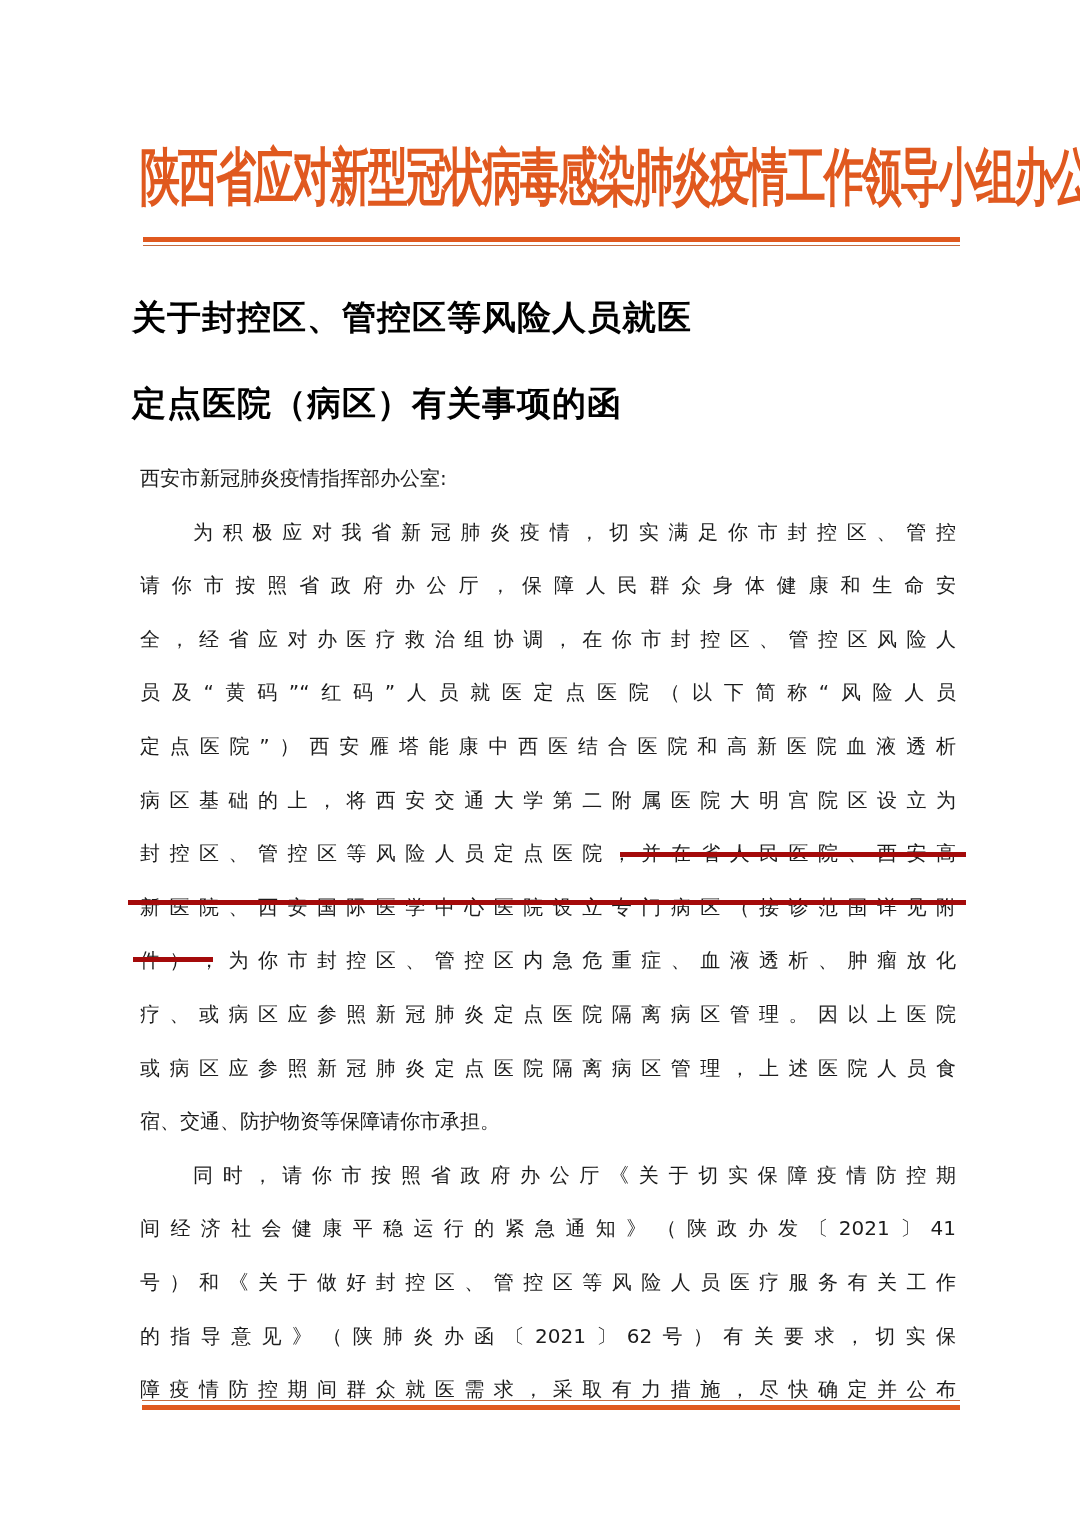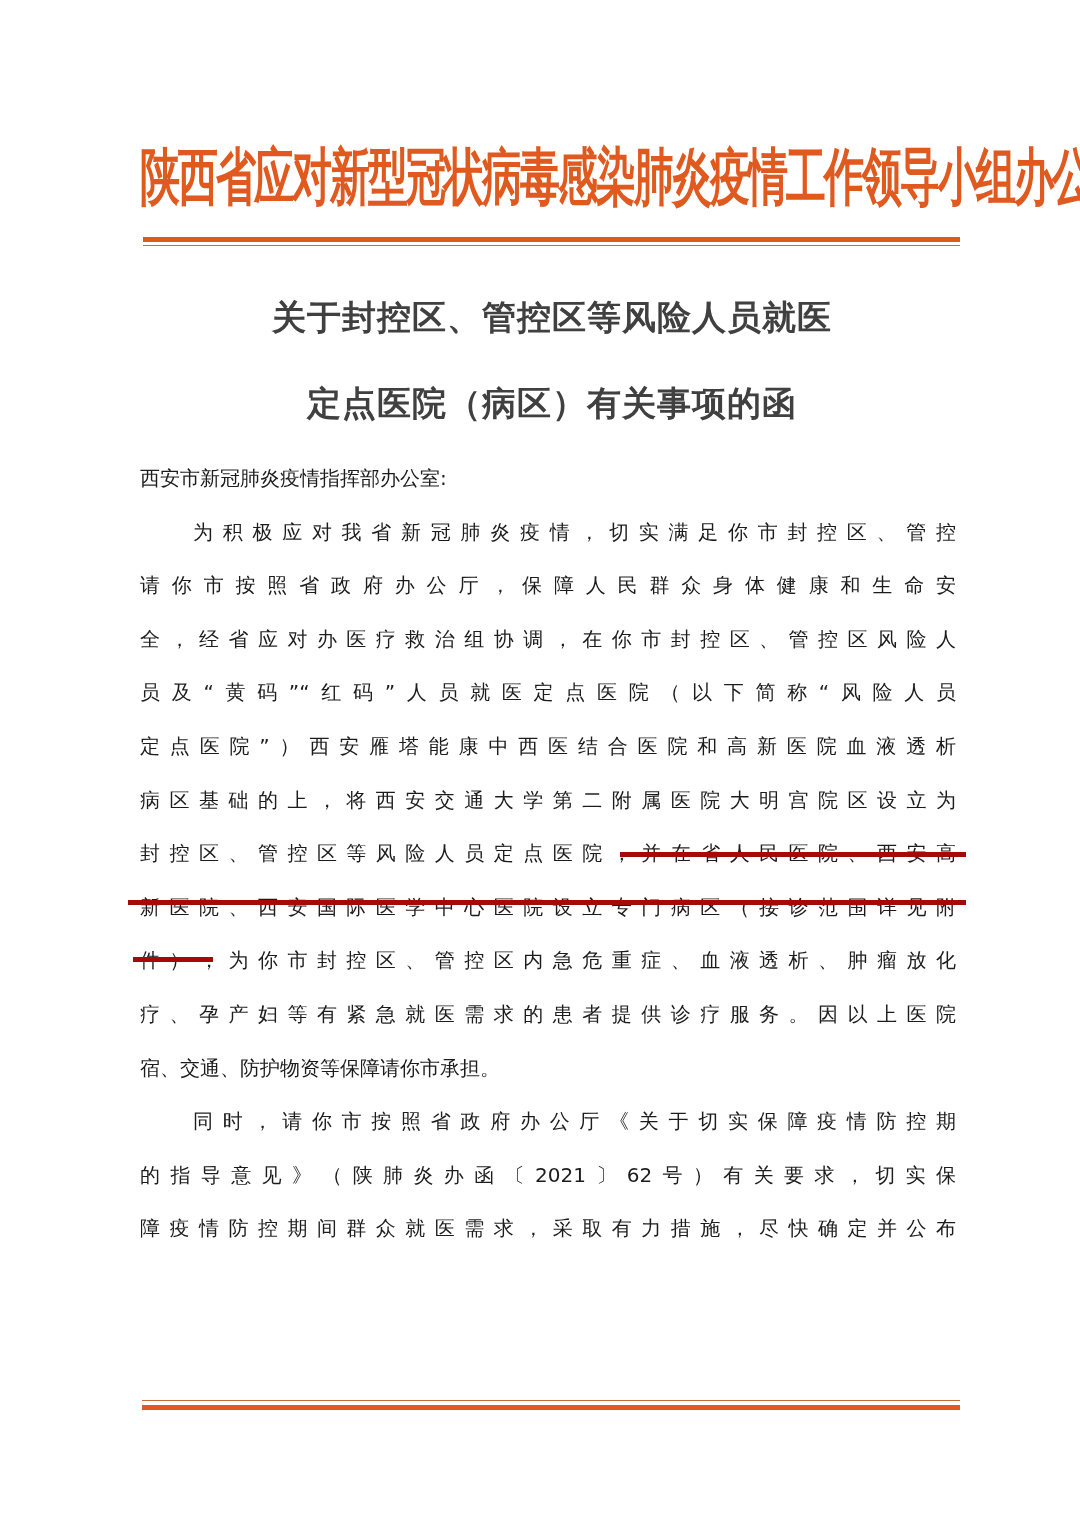--- a/index.html
+++ b/index.html
@@ -40,27 +40,26 @@
       background: #e0591f;
     }
     .rule-top-thin {
       position: absolute;
       left: 143px; top: 245px;
       width: 817px; height: 1px;
       background: #c46a3e;
     }
     .title {
       position: absolute;
-      left: 152px;
+      left: 132px;
       width: 800px;
-      text-align: center;
       font-family: "DejaVu Serif", "Liberation Serif", serif;
       font-weight: bold;
       font-size: 34px;
-      color: #404040;
+      color: #000000;
       letter-spacing: 1px;
       white-space: nowrap;
     }
     .title.l1 { top: 295px; }
     .title.l2 { top: 345px; margin-top: 36px; }
     .body-text {
       position: absolute;
       left: 140px;
       top: 452px;
       width: 816px;
@@ -113,26 +112,29 @@
   <div>
     <span class="line" style="padding-left:53px">为积极应对我省新冠肺炎疫情，切实满足你市封控区、管控</span>
     <span class="line">请你市按照省政府办公厅，保障人民群众身体健康和生命安</span>
     <span class="line">全，经省应对办医疗救治组协调，在你市封控区、管控区风险人</span>
     <span class="line">员及“黄码”“红码”人员就医定点医院（以下简称“风险人员</span>
     <span class="line">定点医院”）西安雁塔能康中西医结合医院和高新医院血液透析</span>
     <span class="line">病区基础的上，将西安交通大学第二附属医院大明宫院区设立为</span>
     <span class="line">封控区、管控区等风险人员定点医院，并在省人民医院、西安高</span>
     <span class="line">新医院、西安国际医学中心医院设立专门病区（接诊范围详见附</span>
     <span class="line">件），为你市封控区、管控区内急危重症、血液透析、肿瘤放化</span>
-    <span class="line">疗、孕产妇等有紧急就医需求的患者提供诊疗服务。因以上医院</span>
+    <span class="line">疗、或病区应参照新冠肺炎定点医院隔离病区管理。因以上医院</span>
+    <span class="line">或病区应参照新冠肺炎定点医院隔离病区管理，上述医院人员食</span>
     <span class="line last">宿、交通、防护物资等保障请你市承担。</span>
   </div>
 
   <div>
     <span class="line" style="padding-left:53px">同时，请你市按照省政府办公厅《关于切实保障疫情防控期</span>
+    <span class="line">间经济社会健康平稳运行的紧急通知》（陕政办发〔2021〕41</span>
+    <span class="line">号）和《关于做好封控区、管控区等风险人员医疗服务有关工作</span>
     <span class="line">的指导意见》（陕肺炎办函〔2021〕62号）有关要求，切实保</span>
     <span class="line">障疫情防控期间群众就医需求，采取有力措施，尽快确定并公布</span>
   </div>
 </div>
 
 <div class="hl" style="left:620px; top:852px; width:346px;"></div>
 <div class="hl" style="left:128px; top:900px; width:838px;"></div>
 <div class="hl" style="left:133px; top:957px; width:80px;"></div>
 
 <div class="rule-bot-thin"></div>

